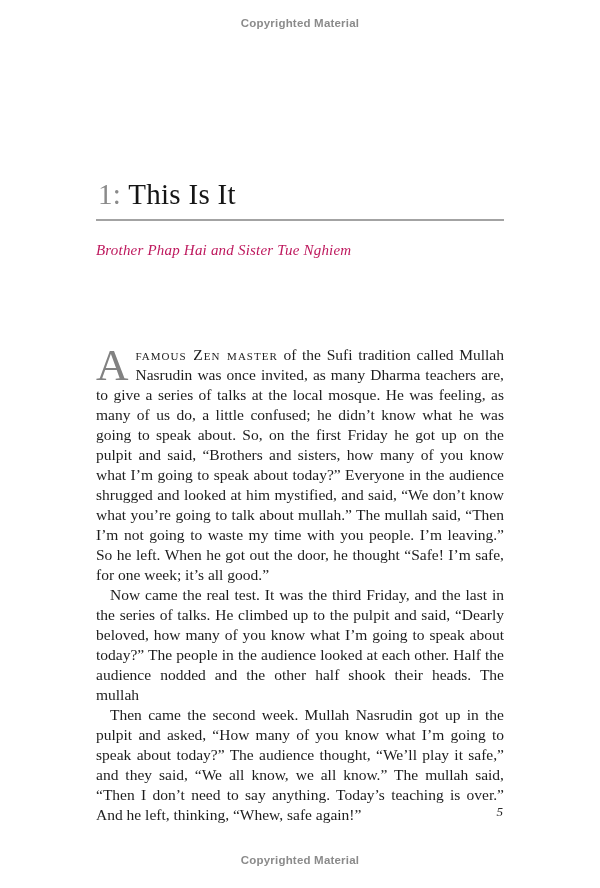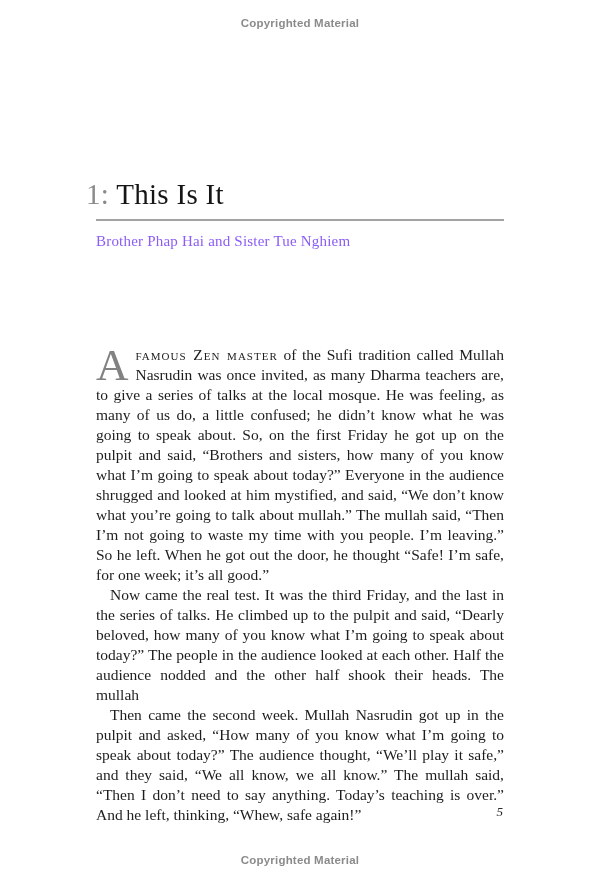--- a/index.html
+++ b/index.html
@@ -21,21 +21,21 @@
     font-weight: 700;
     font-size: 11.5px;
     letter-spacing: 0.2px;
     color: #8b8b8b;
   }
   .copyright-top { top: 17px; }
   .copyright-bottom { top: 854px; }
 
   .chapter-heading {
     position: absolute;
-    left: 86px;
+    left: 98px;
     top: 178px;
     font-size: 29px;
     font-weight: 400;
     color: #151515;
     letter-spacing: 0.3px;
   }
   .chapter-number { color: #8a8a8a; }
 
   .heading-rule {
     position: absolute;
@@ -43,23 +43,24 @@
     width: 408px;
     top: 219px;
     height: 2px;
     background: #a3a3a3;
     border: none;
   }
 
   .authors-line {
     position: absolute;
     left: 96px;
-    top: 233px;
+    top: 242px;
     font-size: 15px;
-    color: #8b5cf6;
+    font-style: italic;
+    color: #be185d;
     letter-spacing: 0.2px;
   }
 
   .body-text {
     position: absolute;
     left: 96px;
     top: 345px;
     width: 408px;
     font-size: 15.5px;
     line-height: 20px;

